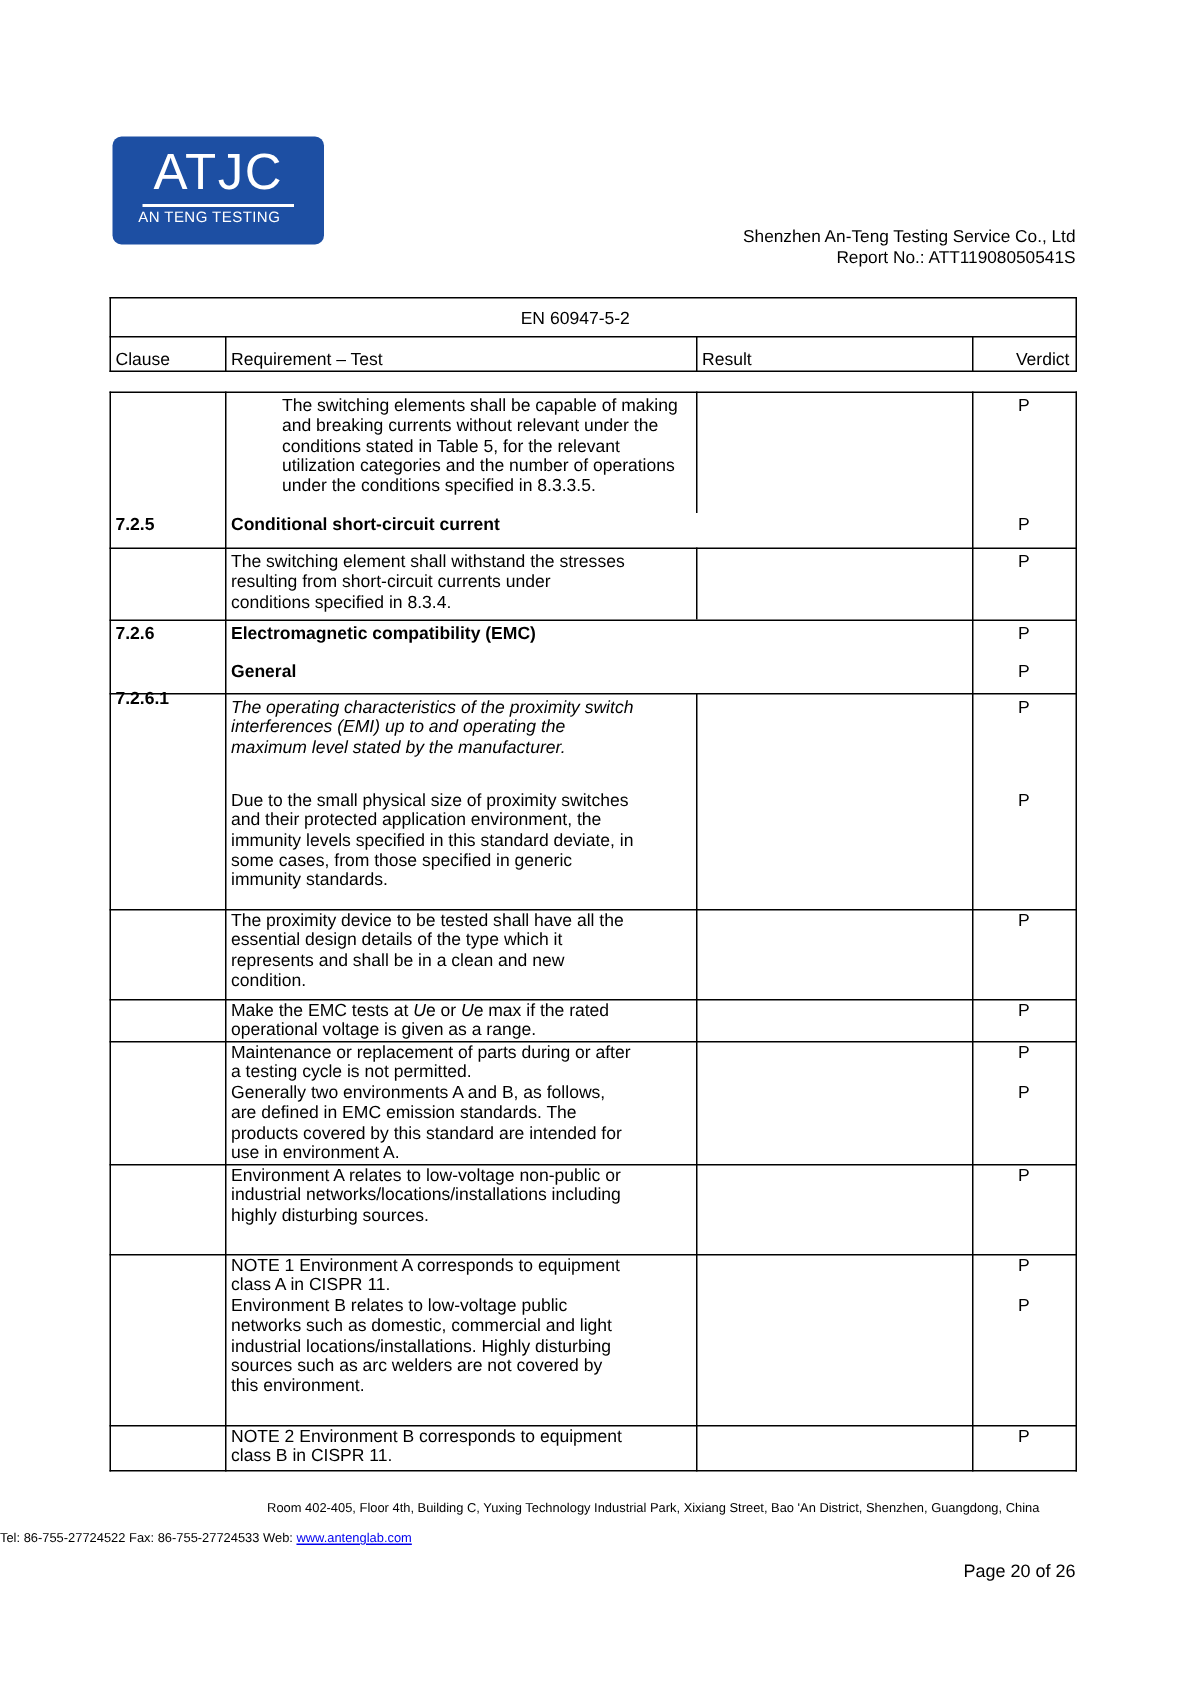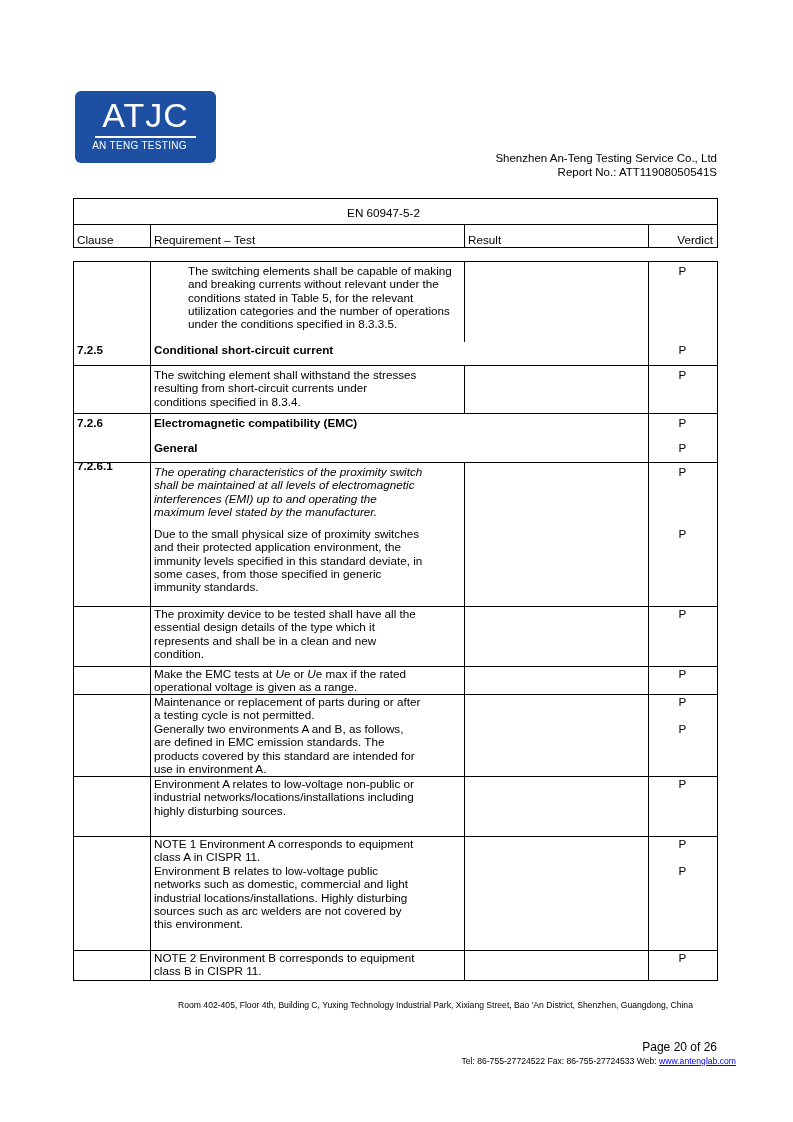--- a/index.html
+++ b/index.html
@@ -10,21 +10,21 @@
   .logo .big { position:absolute; left:0; right:0; top:4px; font-size:34px; letter-spacing:1px; line-height:40px; }
   .logo .rule { position:absolute; left:20px; right:20px; top:45px; height:2px; background:#fff; }
   .logo .small { position:absolute; left:0; right:12px; top:49px; font-size:10px; line-height:12px; letter-spacing:0.3px; }
   .hdr-right { position:absolute; right:76px; top:152px; text-align:right; font-size:11.5px; line-height:13.5px; }
   .line-h { position:absolute; height:1px; background:#000; }
   .line-v { position:absolute; width:1px; background:#000; }
   .t { position:absolute; font-size:11.7px; line-height:13.3px; white-space:nowrap; }
   .b { font-weight:bold;text-align:right; }
   .v { position:absolute; font-size:11.7px; line-height:13.3px; width:69px; text-align:center; }
   .footer1 { position:absolute; left:0; width:793px; top:1000px; text-align:center; font-size:8.6px;padding-left:39px; }
-  .footer2 { position:absolute; left:0; width:736px; top:1056px; text-align:right; font-size:8.6px; }
+  .footer2 { position:absolute; left:0; width:736px; top:1020px; text-align:left; font-size:8.6px; }
   .footer2 a { color:#0000ee; text-decoration:underline; }
   .pageno { position:absolute; right:76px; top:1040px; font-size:12px; }
 </style>
 </head>
 <body>
 
 <div class="logo">
   <div class="big">ATJC</div>
   <div class="rule"></div>
   <div class="small">AN TENG TESTING</div>
@@ -111,21 +111,20 @@
 
 <div>
   <div class="t b" style="left:77px;top:459px;">7.2.6.1</div>
   <div class="t b" style="left:154px;top:441px;">General</div>
   <div class="v" style="left:648px;top:441px;">P</div>
 </div>
 
 <div>
   <div class="t" style="left:154px;top:465px;font-style:italic;">
     <div>The operating characteristics of the proximity switch</div>
-      <div>shall be maintained at all levels of electromagnetic</div>
       <div>interferences (EMI) up to and operating the</div>
       <div>maximum level stated by the manufacturer.</div>
   </div>
   <div class="v" style="left:648px;top:465px;">P</div>
 </div>
 <div>
   <div class="t" style="left:154px;top:527px;">
     <div>Due to the small physical size of proximity switches</div>
       <div>and their protected application environment, the</div>
       <div>immunity levels specified in this standard deviate, in</div>

